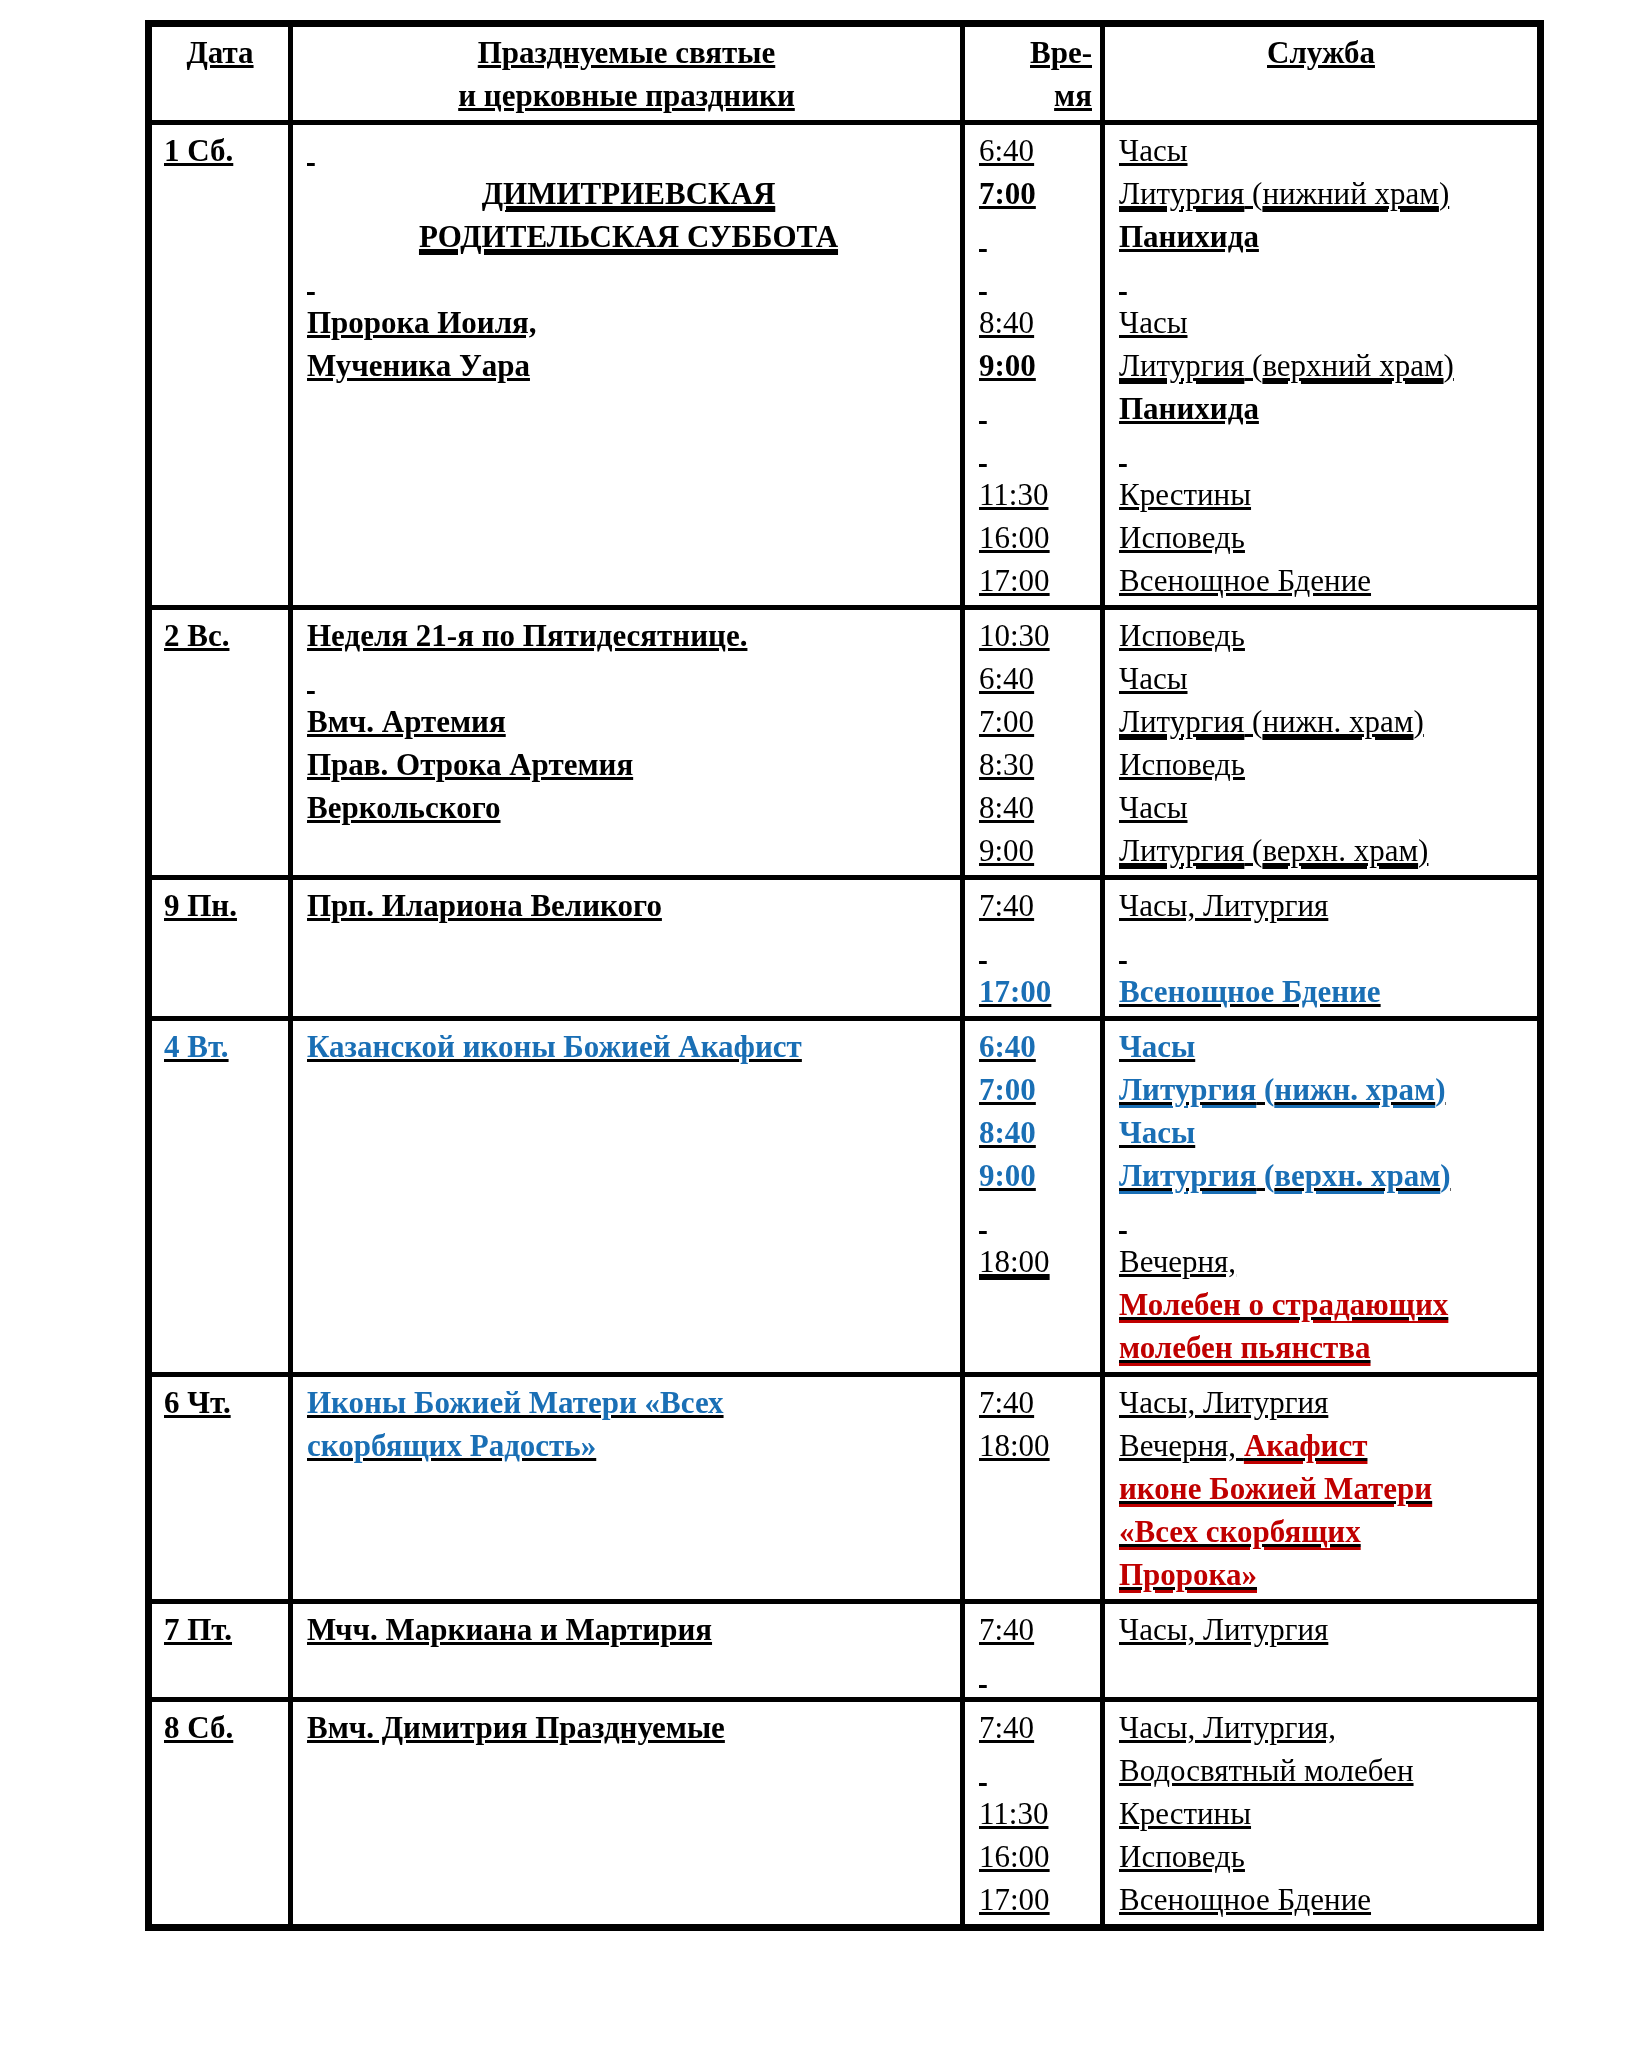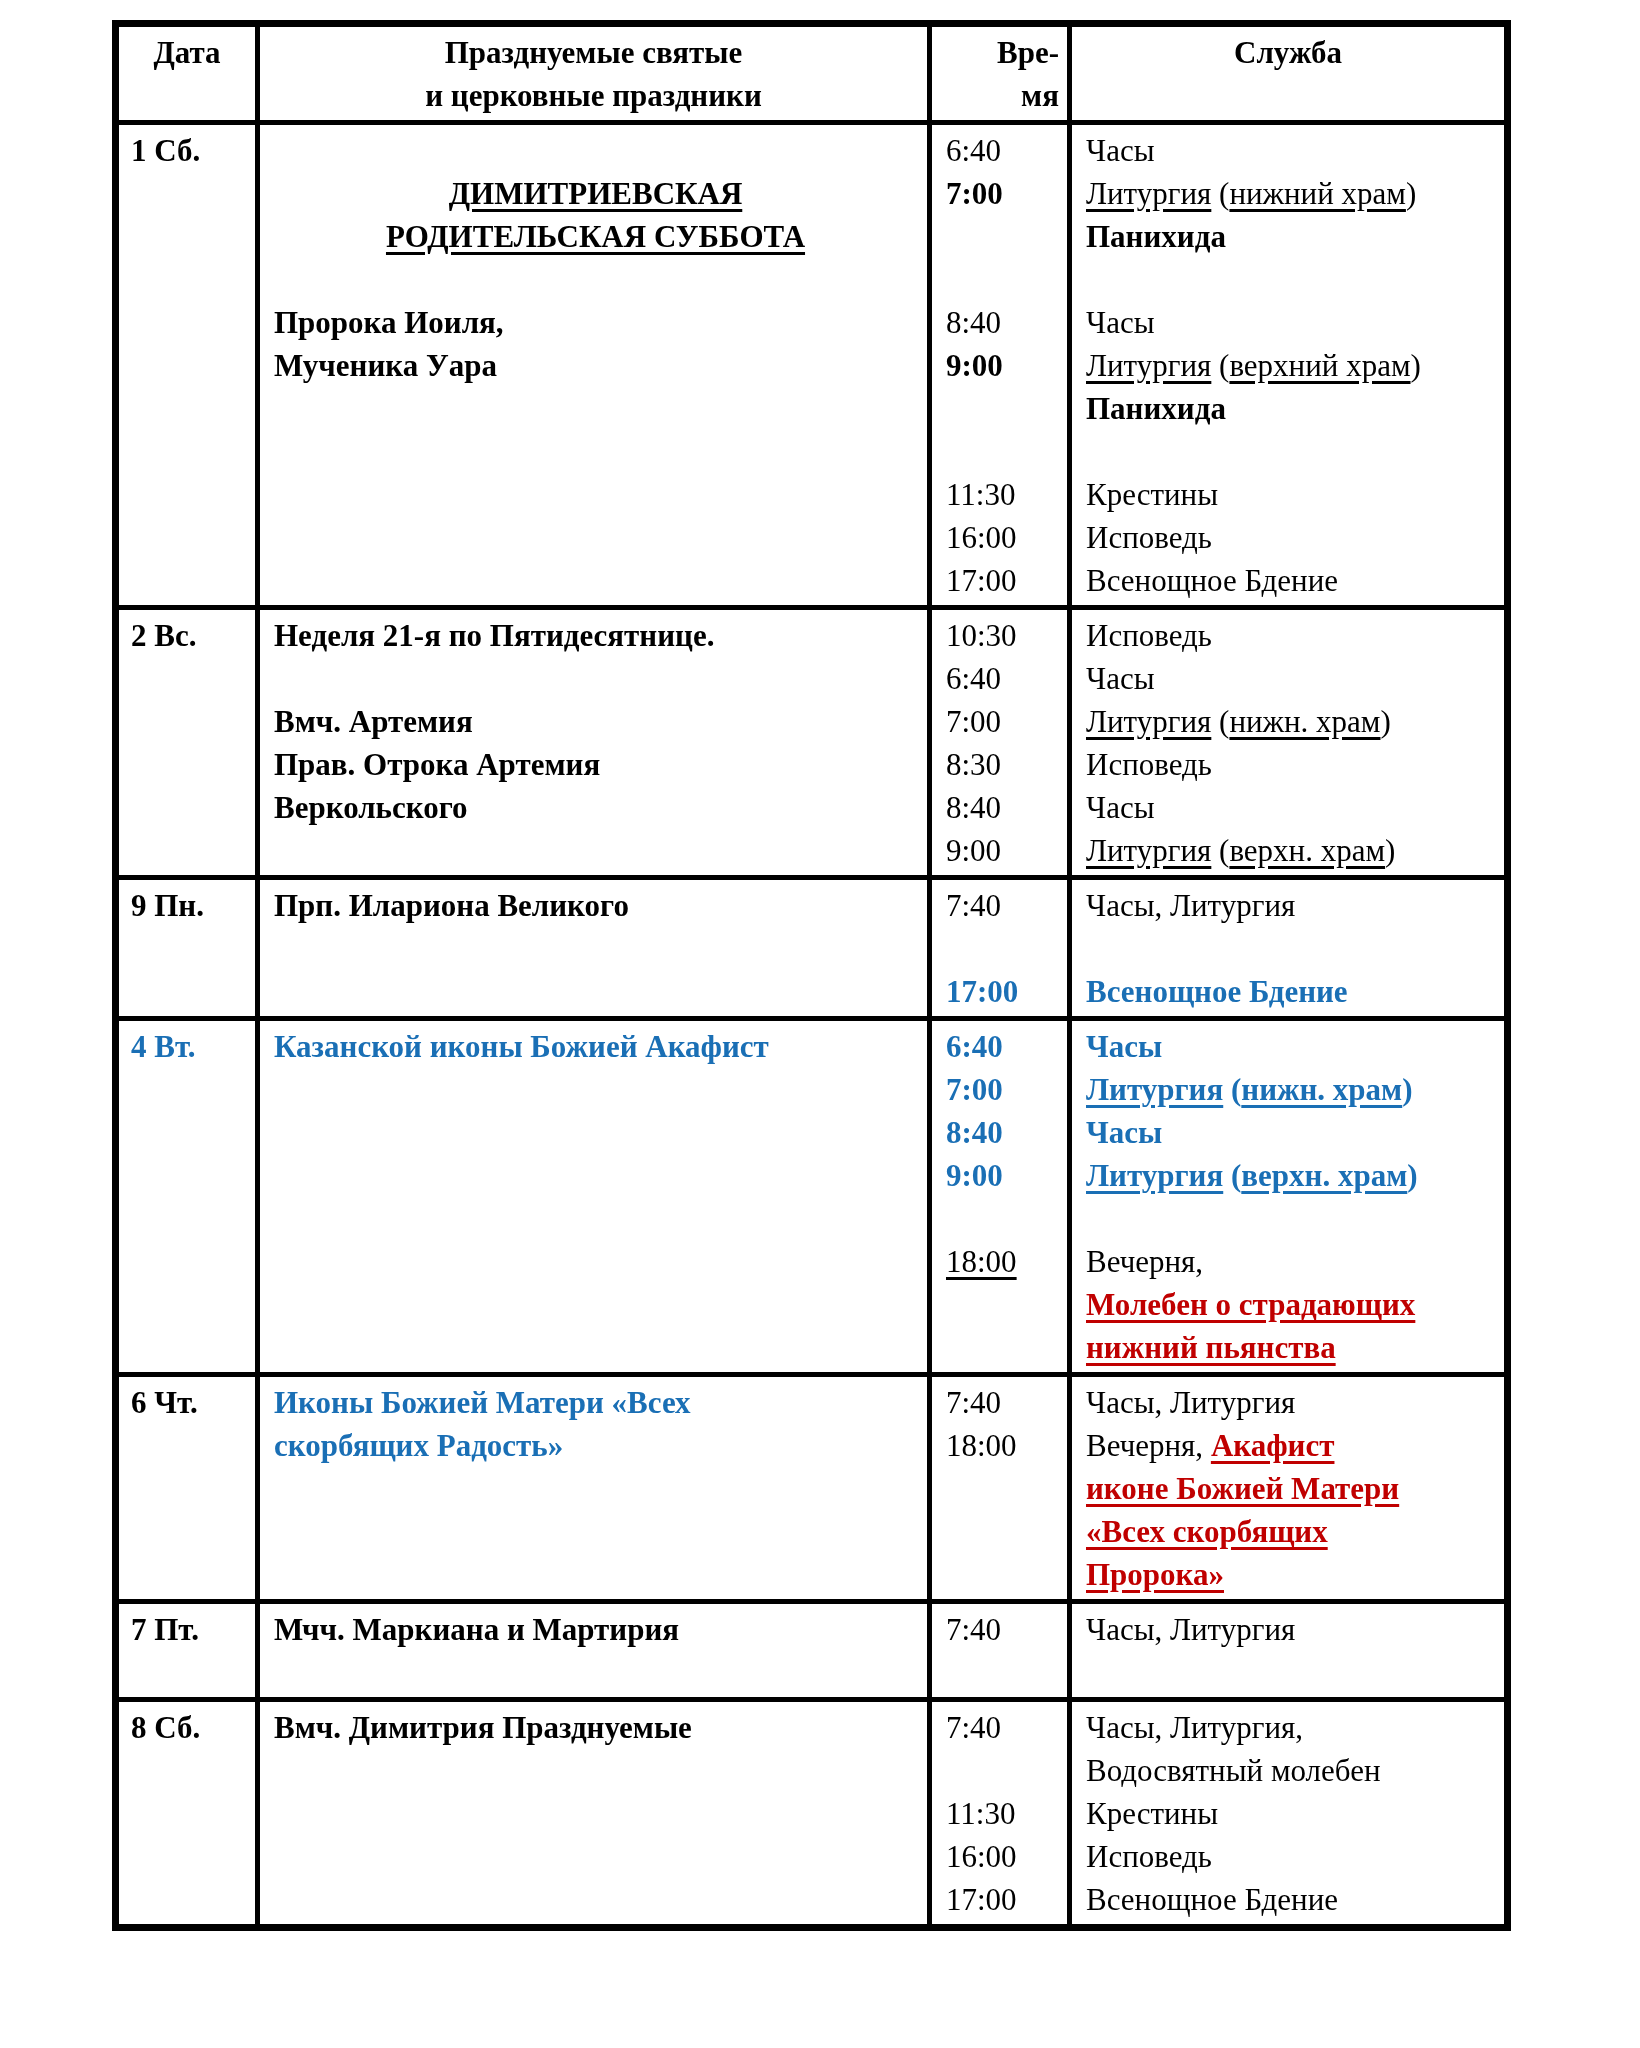--- a/index.html
+++ b/index.html
@@ -11,21 +11,21 @@
   html, body {
     margin: 0; padding: 0;
     width: 1640px; height: 2048px;
     background: #ffffff;
     font-family: "Liberation Serif", "DejaVu Serif", serif;
     color: var(--ink);
     overflow: hidden;
   }
   .sheet {
     position: absolute;
-    top: 20px; left: 112px;
+    top: 20px; left: 145px; text-decoration: underline;
   }
   table.schedule {
     border-collapse: collapse;
     table-layout: fixed;
     width: 1392px;
     border: 7px solid #000;
   }
   th, td {
     border: 5px solid #000;
     vertical-align: top;
@@ -182,21 +182,21 @@
             <div class="line"><span class="u">18:00</span></div>
           </td>
           <td>
             <div class="line"><span class="b blue">Часы</span></div>
             <div class="line"><span class="b blue u">Литургия</span><span class="b blue"> (</span><span class="b blue u">нижн. храм</span><span class="b blue">)</span></div>
             <div class="line"><span class="b blue">Часы</span></div>
             <div class="line"><span class="b blue u">Литургия</span><span class="b blue"> (</span><span class="b blue u">верхн. храм</span><span class="b blue">)</span></div>
             <div class="line">&nbsp;</div>
             <div class="line"><span>Вечерня,</span></div>
             <div class="line"><span class="b red u">Молебен о страдающих</span></div>
-            <div class="line"><span class="b red u">нижний пьянства</span></div>
+            <div class="line"><span class="b red u">молебен пьянства</span></div>
           </td>
         </tr>
         <tr>
           <td class="col-date">
             <div class="line"><span class="b">6 Чт.</span></div>
           </td>
           <td>
             <div class="line"><span class="b blue">Иконы Божией Матери «Всех</span></div>
             <div class="line"><span class="b blue">скорбящих Радость»</span></div>
           </td>

